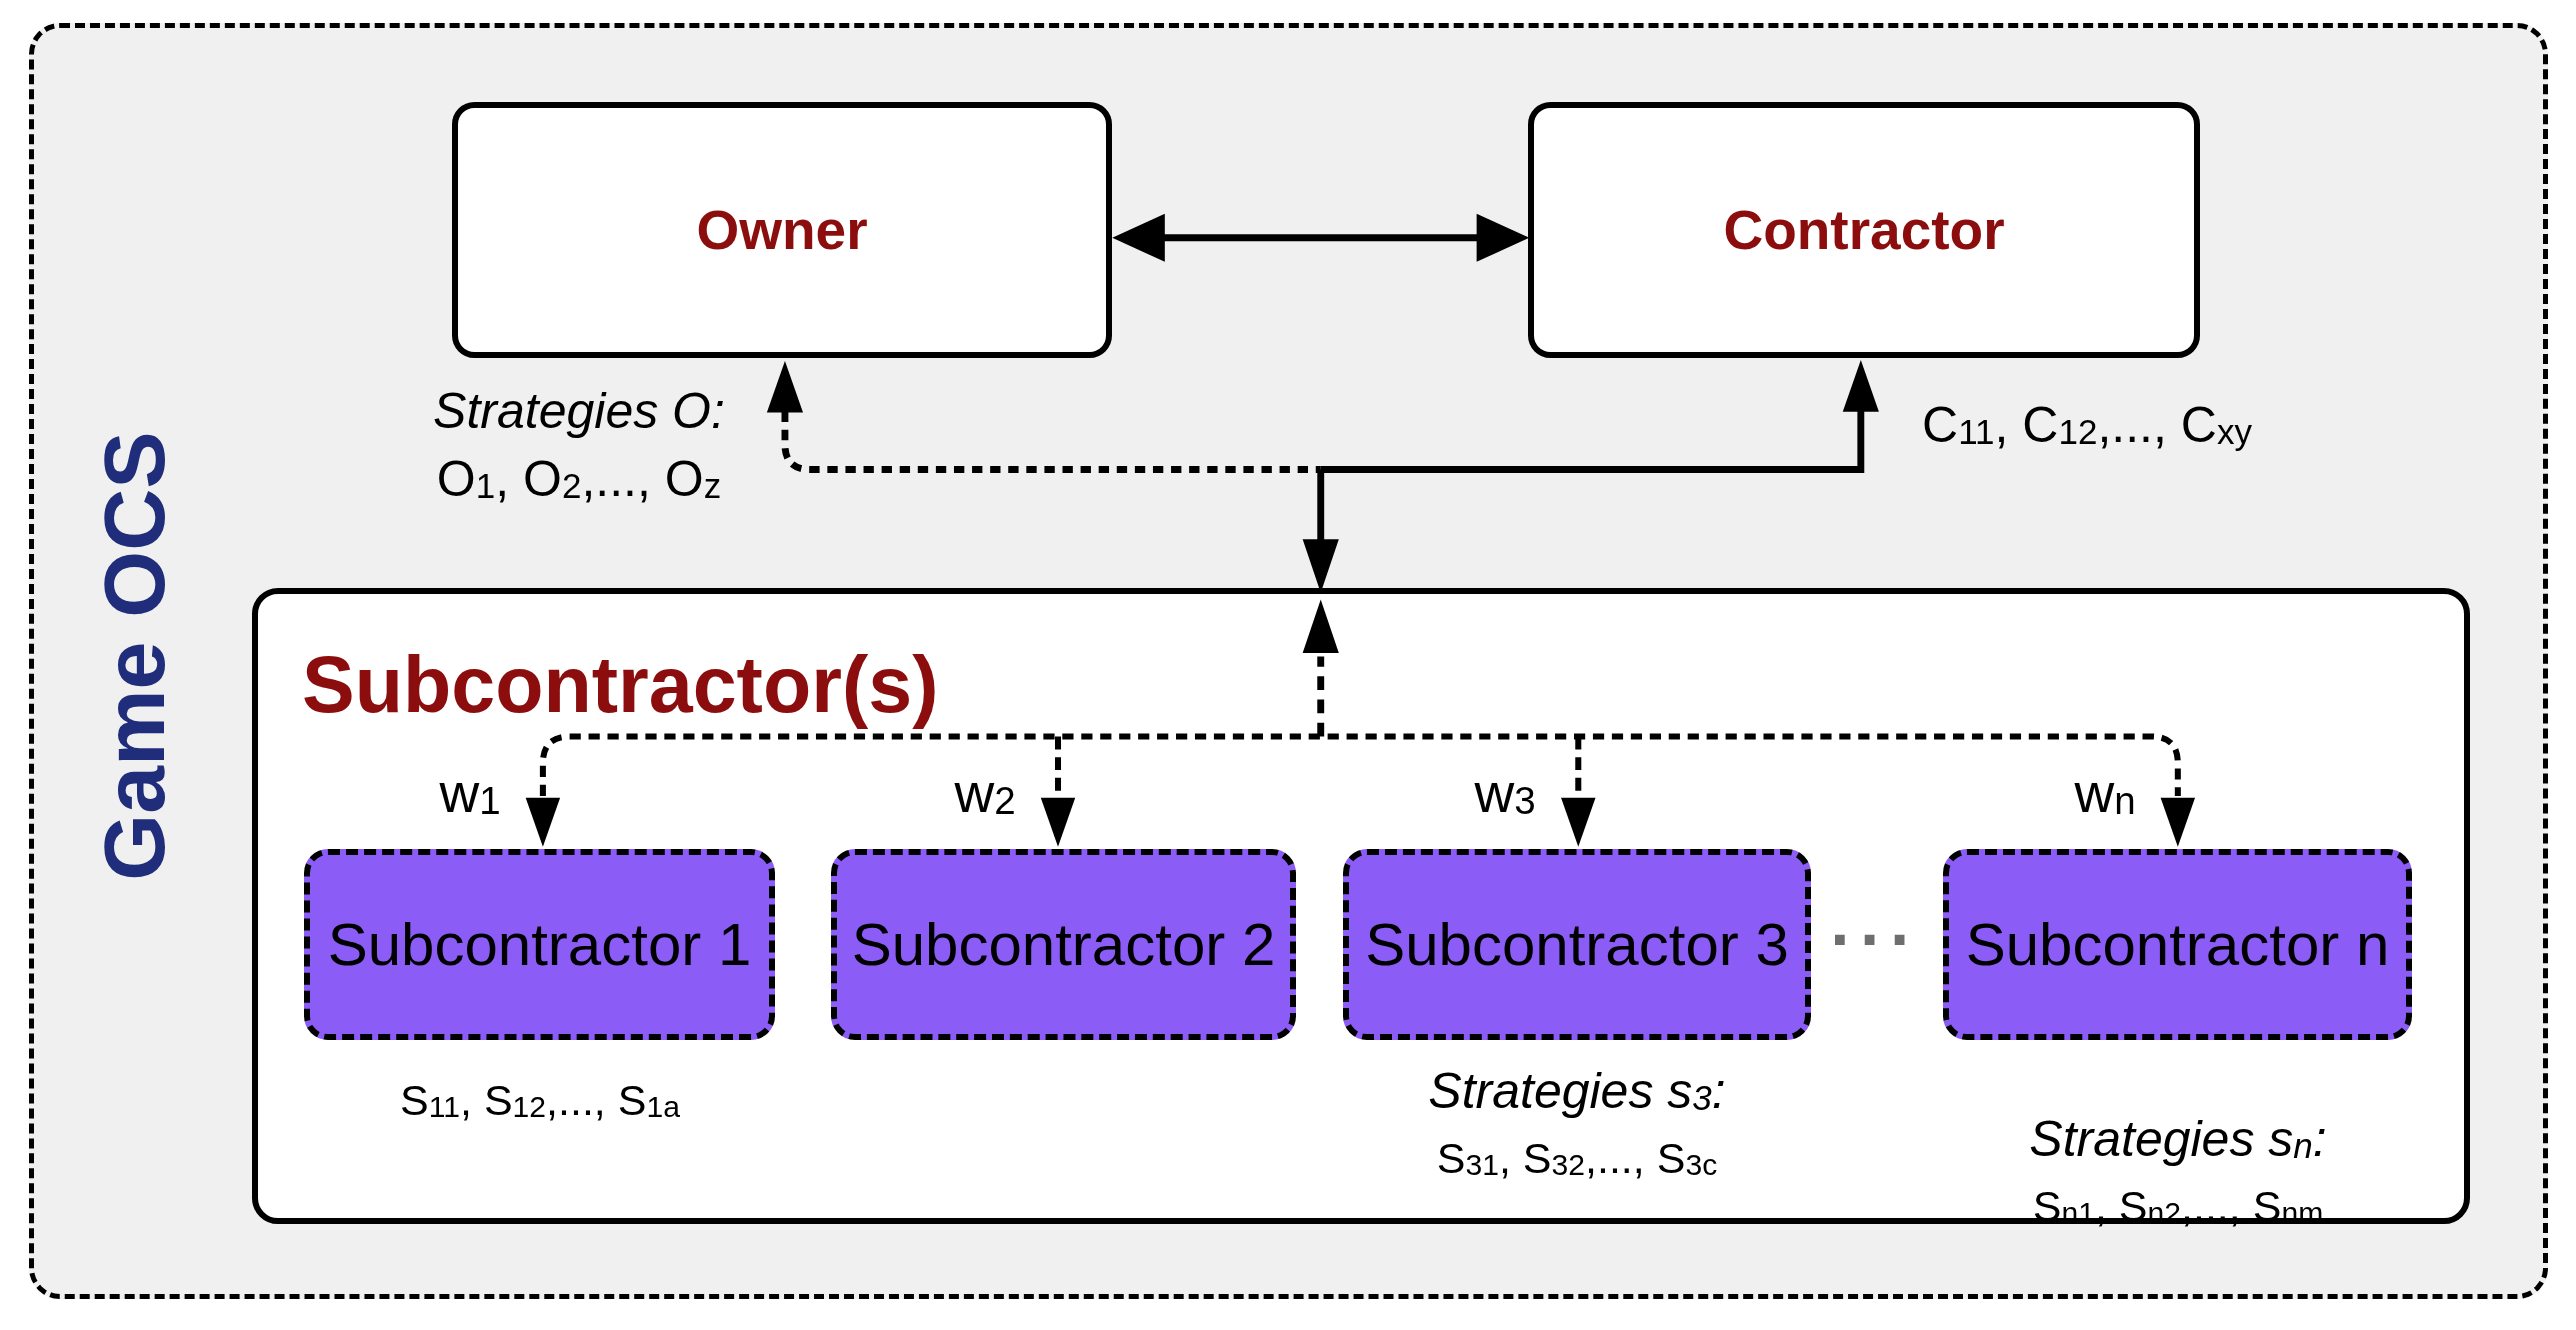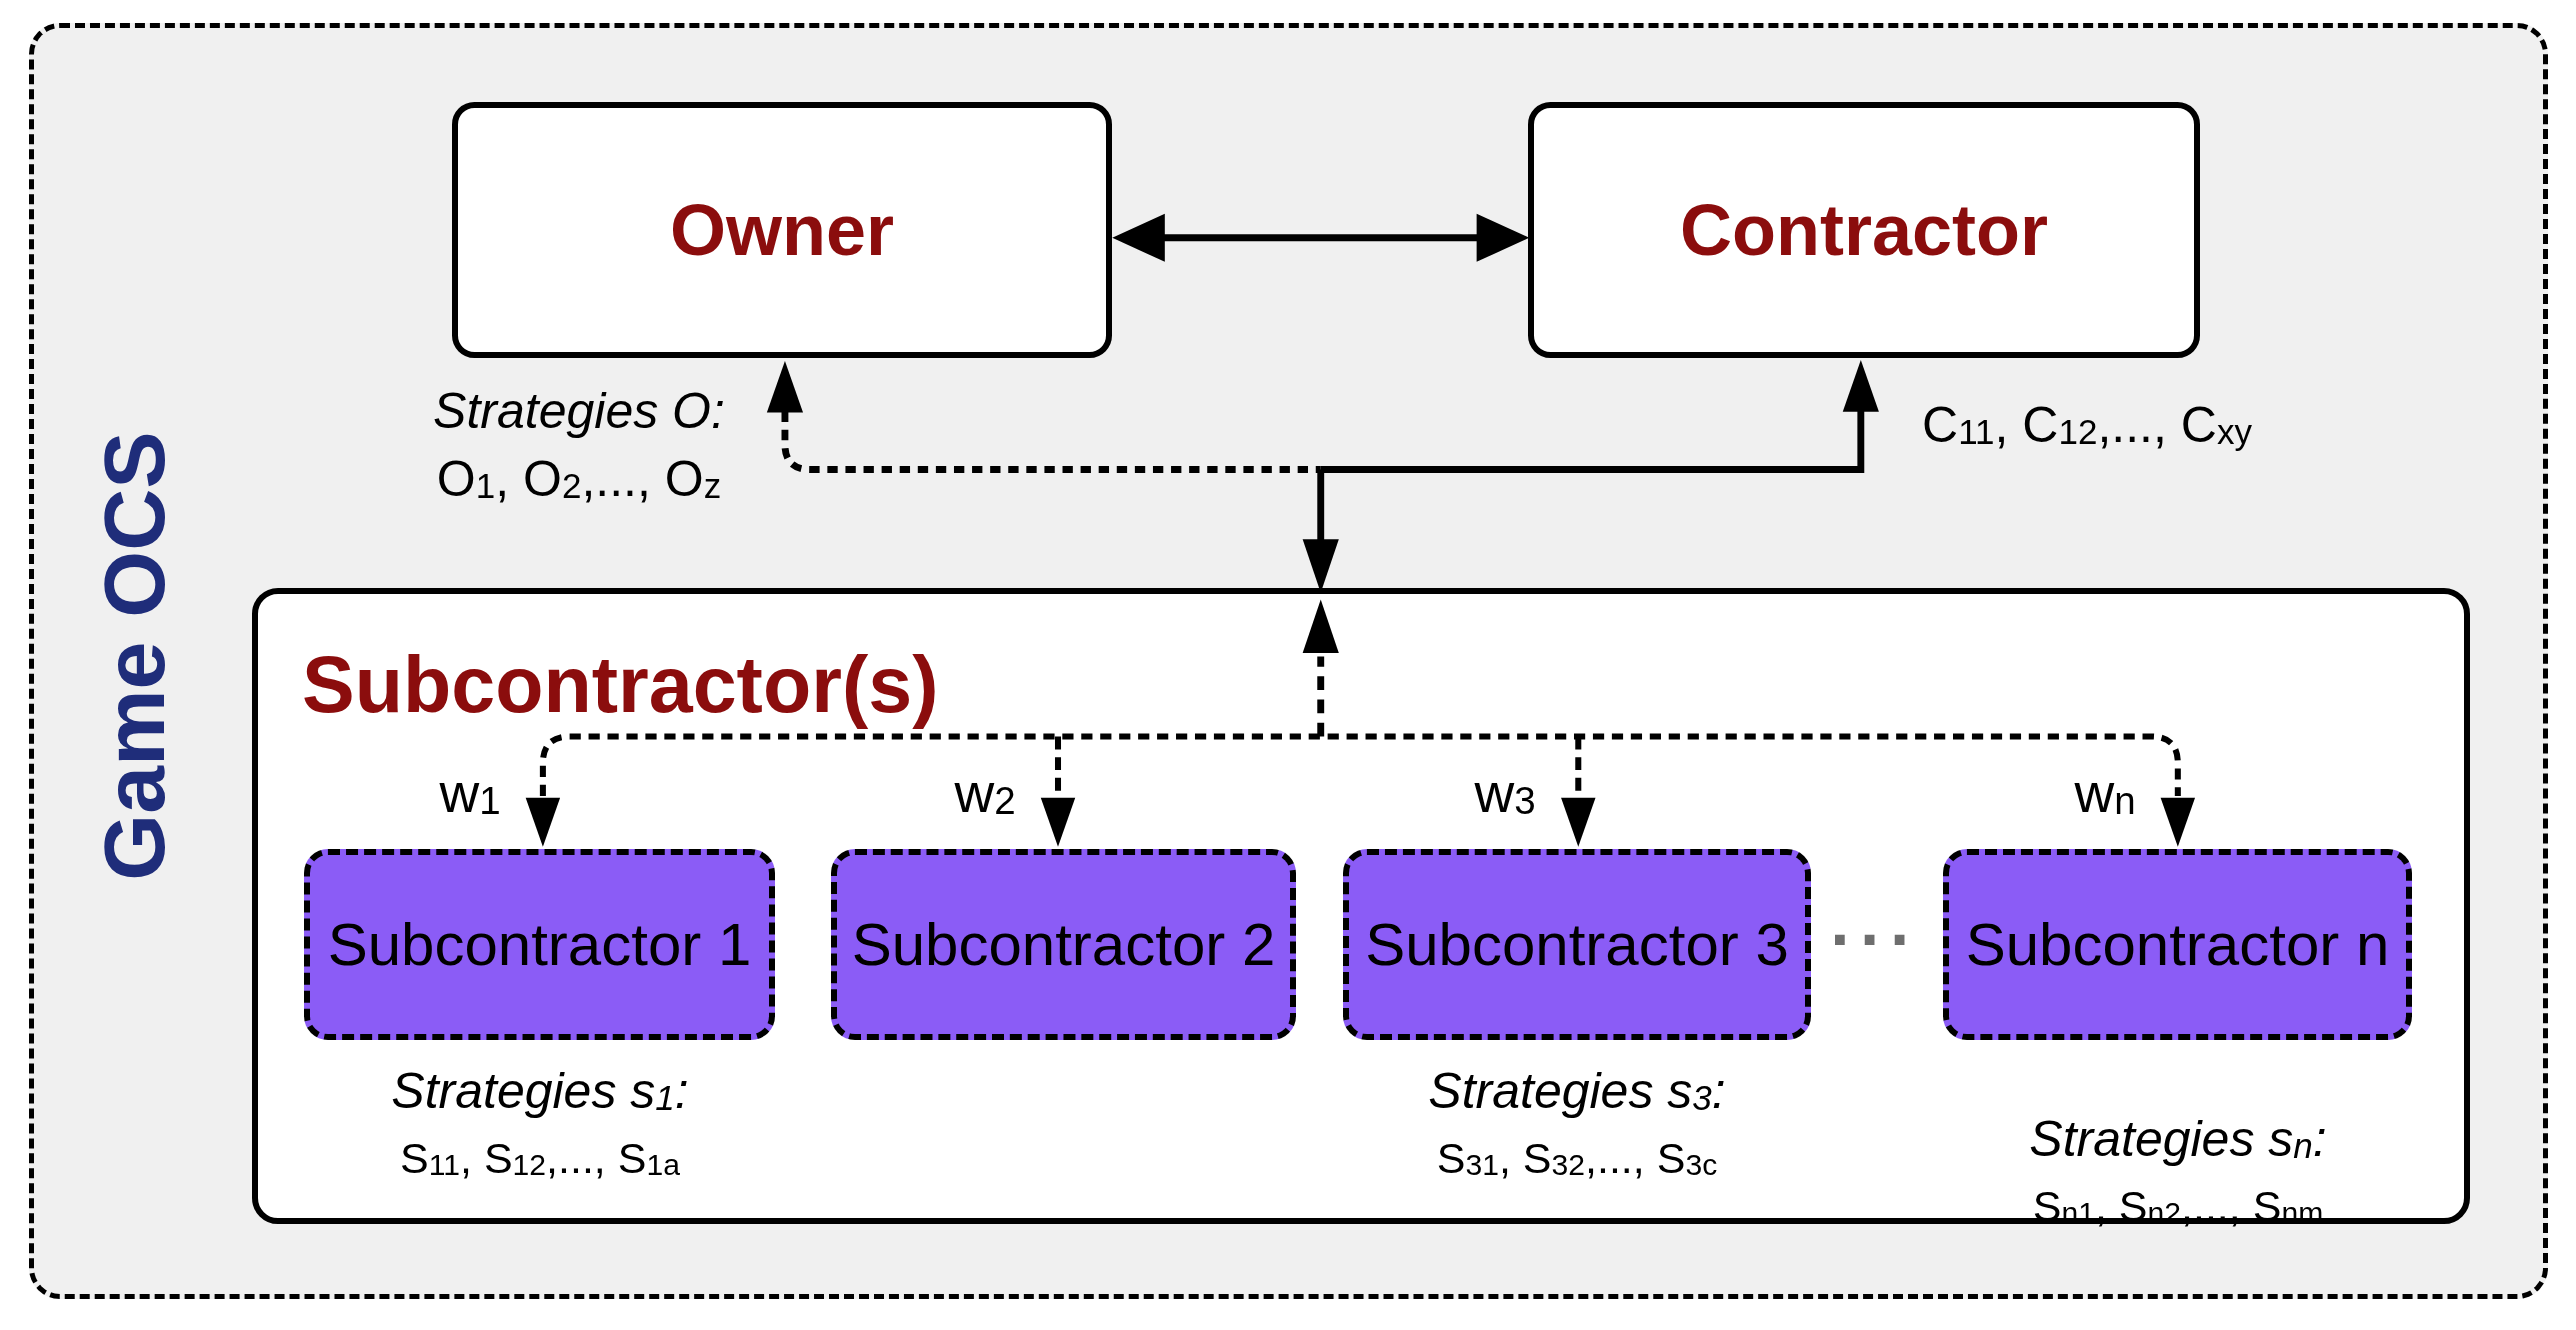--- a/index.html
+++ b/index.html
@@ -35,21 +35,21 @@
   }
 
   
   .solid-box{
     background:#ffffff;border:6px solid var(--ink);border-radius:22.4px;
     display:flex;align-items:center;justify-content:center;
     z-index:2;
   }
   #owner-box{left:452px;top:102px;width:648px;height:244px;}
   #contractor-box{left:1528px;top:102px;width:660px;height:244px;}
-  .box-title{font-size:72px;font-weight:bold;color:var(--darkred);white-space:nowrap;}
+  .box-title{font-size:55px;font-weight:bold;color:var(--darkred);white-space:nowrap;}
 
   
   #subs-panel{
     left:252px;top:588px;width:2206px;height:624px;
     background:#ffffff;border:6px solid var(--ink);border-radius:26px;
     z-index:2;
   }
   #subs-title{
     left:302px;top:639px;font-size:79px;font-weight:bold;color:var(--darkred);
     white-space:nowrap;z-index:3;
@@ -149,21 +149,20 @@
   <div id="sub-box-3" class="abs sub-box">
     <span>Subcontractor 3</span>
   </div>
   <div id="sub-box-n" class="abs sub-box">
     <span>Subcontractor n</span>
   </div>
 
   <div id="ellipsis" class="abs">···</div>
 
   <div id="strat-1" class="abs strat-block">
-    <div class="strat-line1"><span>Strategies s</span><span class="sb">1</span><span>:</span></div>
     <div class="strat-line2"><span>S</span><span class="sb">11</span><span>, S</span><span class="sb">12</span><span>,..., S</span><span class="sb">1a</span></div>
   </div>
   <div id="strat-3" class="abs strat-block">
     <div class="strat-line1"><span>Strategies s</span><span class="sb">3</span><span>:</span></div>
     <div class="strat-line2"><span>S</span><span class="sb">31</span><span>, S</span><span class="sb">32</span><span>,..., S</span><span class="sb">3c</span></div>
   </div>
   <div id="strat-n" class="abs strat-block">
     <div class="strat-line1"><span>Strategies s</span><span class="sb">n</span><span>:</span></div>
     <div class="strat-line2"><span>S</span><span class="sb">n1</span><span>, S</span><span class="sb">n2</span><span>,..., S</span><span class="sb">nm</span></div>
   </div>

